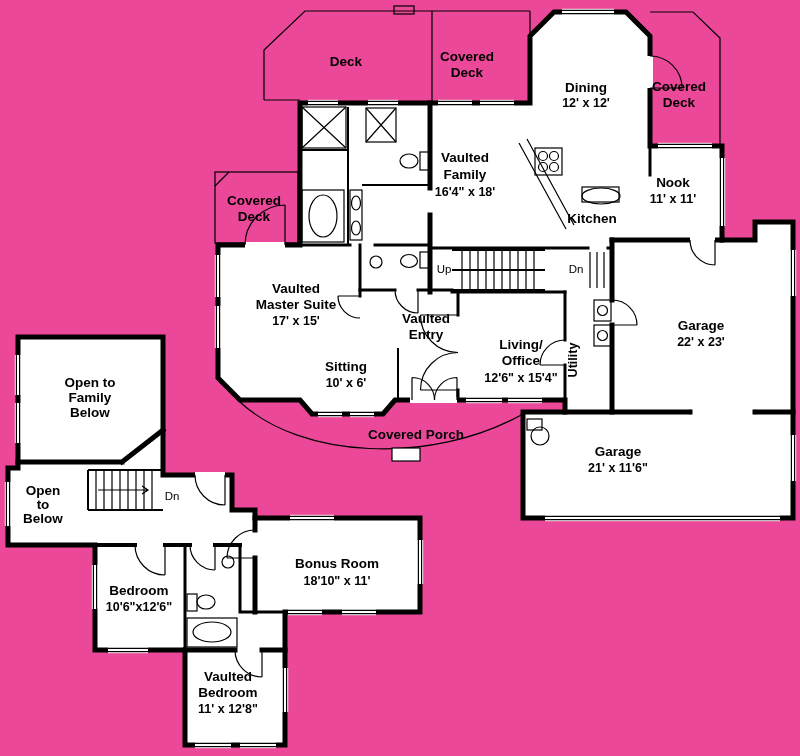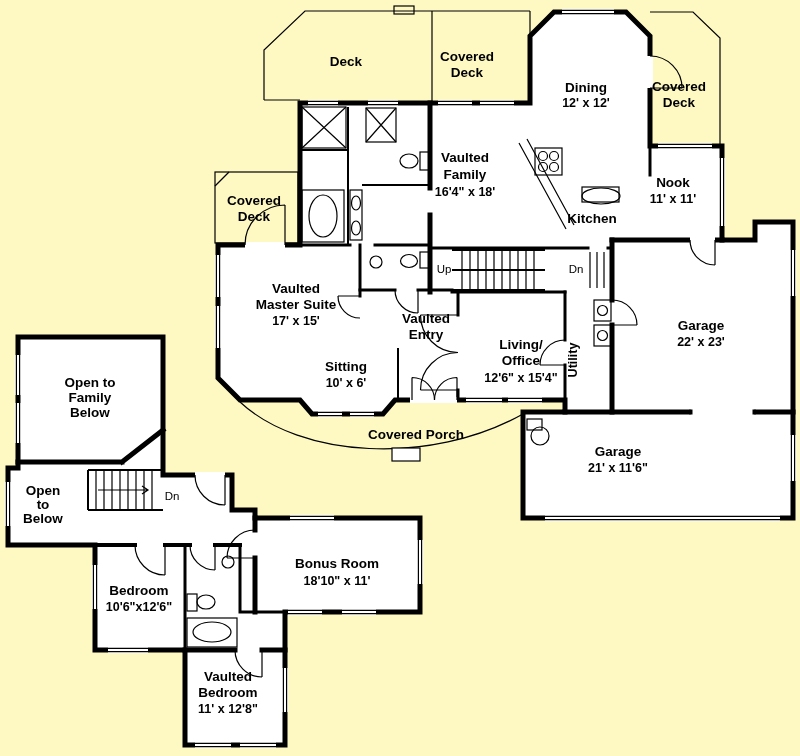--- a/index.html
+++ b/index.html
@@ -1,16 +1,16 @@
 <!DOCTYPE html>
 <html><head>
 <meta charset="utf-8">
 <style>
   html,body{margin:0;padding:0;background:#ffffff;}
-  .plan-wrap{width:800px;height:756px;position:relative;background:#fef9c3;overflow:hidden;}
+  .plan-wrap{width:800px;height:756px;position:relative;background:#ec4899;overflow:hidden;}
   svg{display:block;}
   .w5f{stroke:#000;stroke-width:5;fill:#fff;stroke-linejoin:miter;}
   .w5{stroke:#000;stroke-width:5;fill:none;stroke-linecap:square;}
   .w4{stroke:#000;stroke-width:4;fill:none;stroke-linecap:square;}
   .w3{stroke:#000;stroke-width:3;fill:none;stroke-linecap:square;}
   .w2{stroke:#000;stroke-width:2;fill:none;stroke-linecap:butt;}
   .t{stroke:#000;stroke-width:1.2;fill:none;}
   .wh{fill:#fff;stroke:none;}
   text{font-family:"Liberation Sans","DejaVu Sans",sans-serif;fill:#000;}
   .rn{font-size:13.5px;font-weight:700;text-anchor:middle;}

